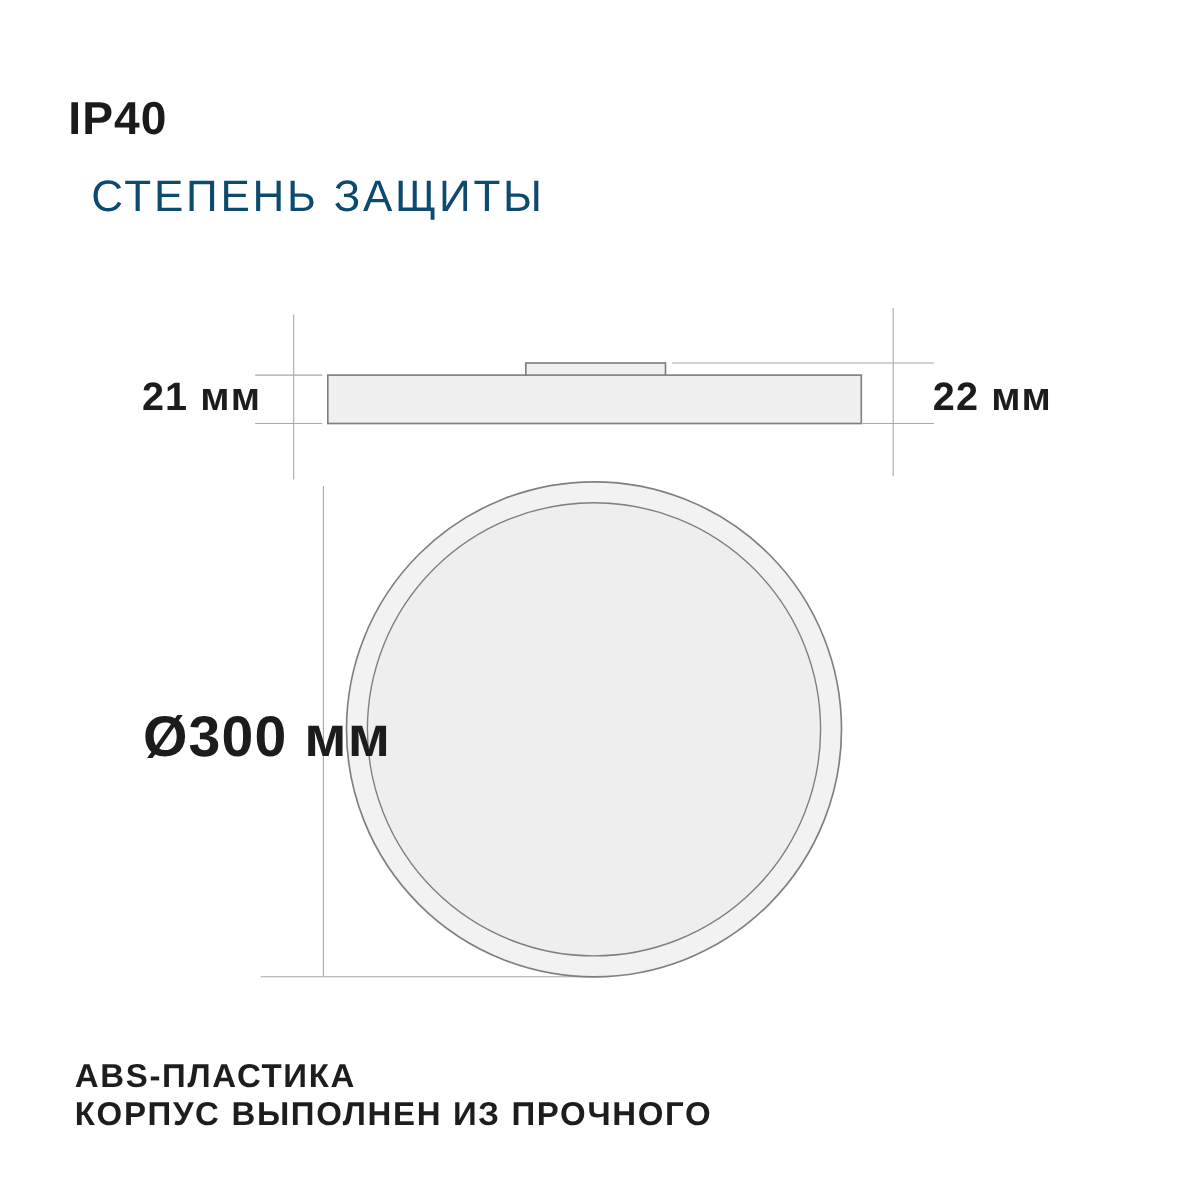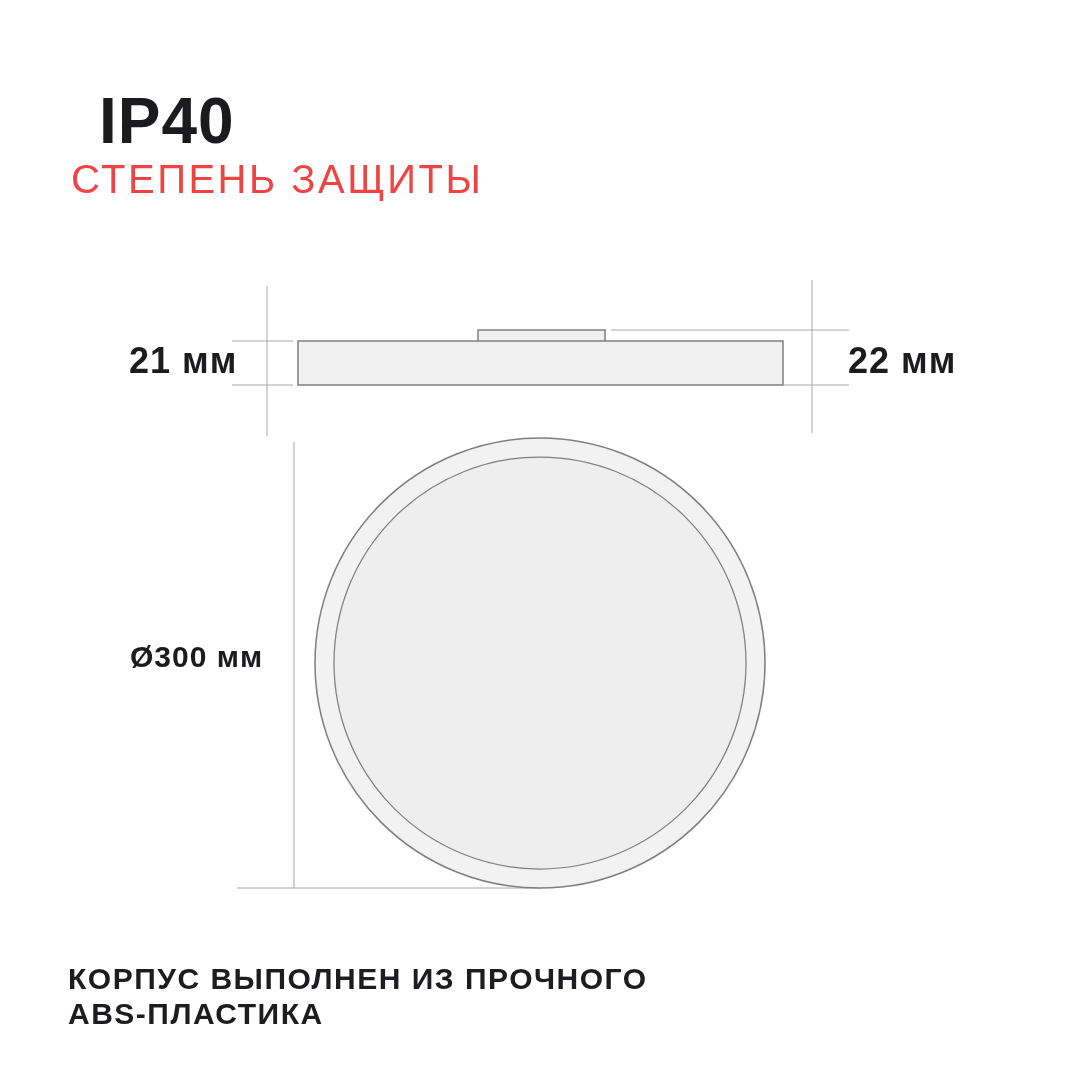--- a/index.html
+++ b/index.html
@@ -21,43 +21,42 @@
     top: 0;
   }
   .label {
     position: absolute;
     white-space: nowrap;
     color: #1c1c1e;
   }
   .title {
     left: 62px;
     top: 84px;
-    font-size: 64px;
+    font-size: 42px;
     font-weight: 700;
     letter-spacing: 1px;
     color: #1b1b1d;
-    margin-left: 37px;
   }
   .subtitle {
-    left: 71px;
+    left: 83px;
     top: 157px;
     font-size: 40px;
     font-weight: 400;
     letter-spacing: 2.5px;
-    color: #ef4444;
+    color: #0c4a6e;
   }
   .dim-label {
     font-size: 36px;
     font-weight: 700;
     letter-spacing: 1px;
     color: #1c1c1e;
   }
   .dim-21 { left: 129px; top: 340px; }
   .dim-25 { left: 848px; top: 340px; }
-  .dim-diameter { left: 130px; top: 640px; font-size: 30px; }
+  .dim-diameter { left: 130px; top: 640px; font-size: 52px; }
   .footer {
     position: absolute;
     left: 68px;
     top: 961px;
     font-size: 30px;
     font-weight: 700;
     letter-spacing: 1.5px;
     line-height: 35px;
     color: #1d1d1f;
   }
@@ -99,17 +98,17 @@
 
   <div class="label subtitle">СТЕПЕНЬ ЗАЩИТЫ</div>
 
   <div class="label dim-label dim-21">21 мм</div>
 
   <div class="label dim-label dim-25">22 мм</div>
 
   <div class="label dim-label dim-diameter">Ø300 мм</div>
 
   <div class="footer">
+    <div>ABS-ПЛАСТИКА</div>
     <div>КОРПУС ВЫПОЛНЕН ИЗ ПРОЧНОГО</div>
-    <div>ABS-ПЛАСТИКА</div>
   </div>
 
 </div>
 
 </body></html>

